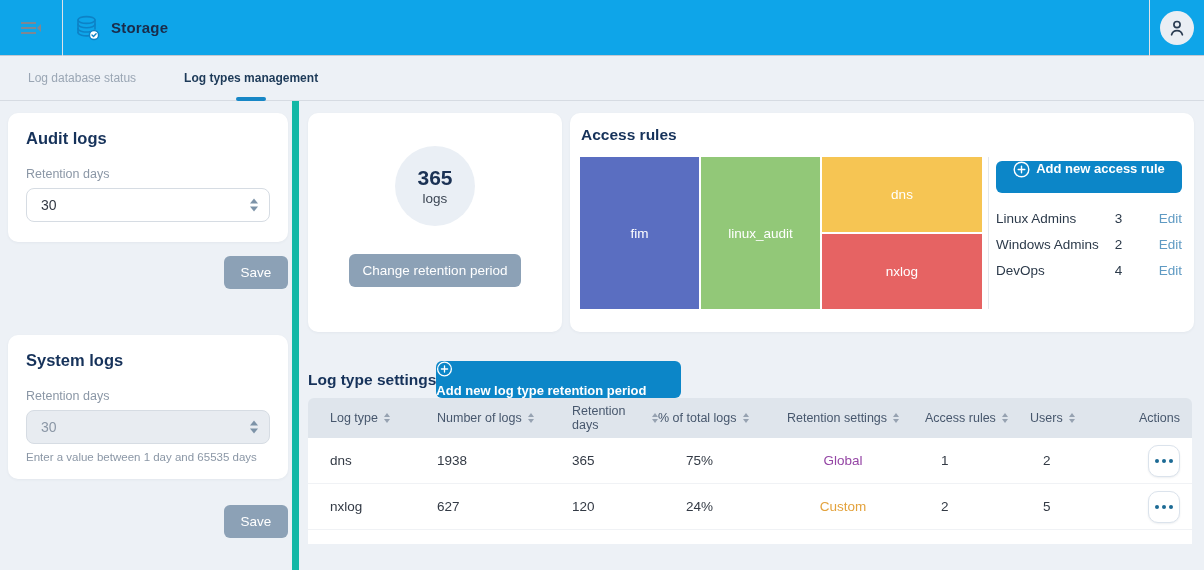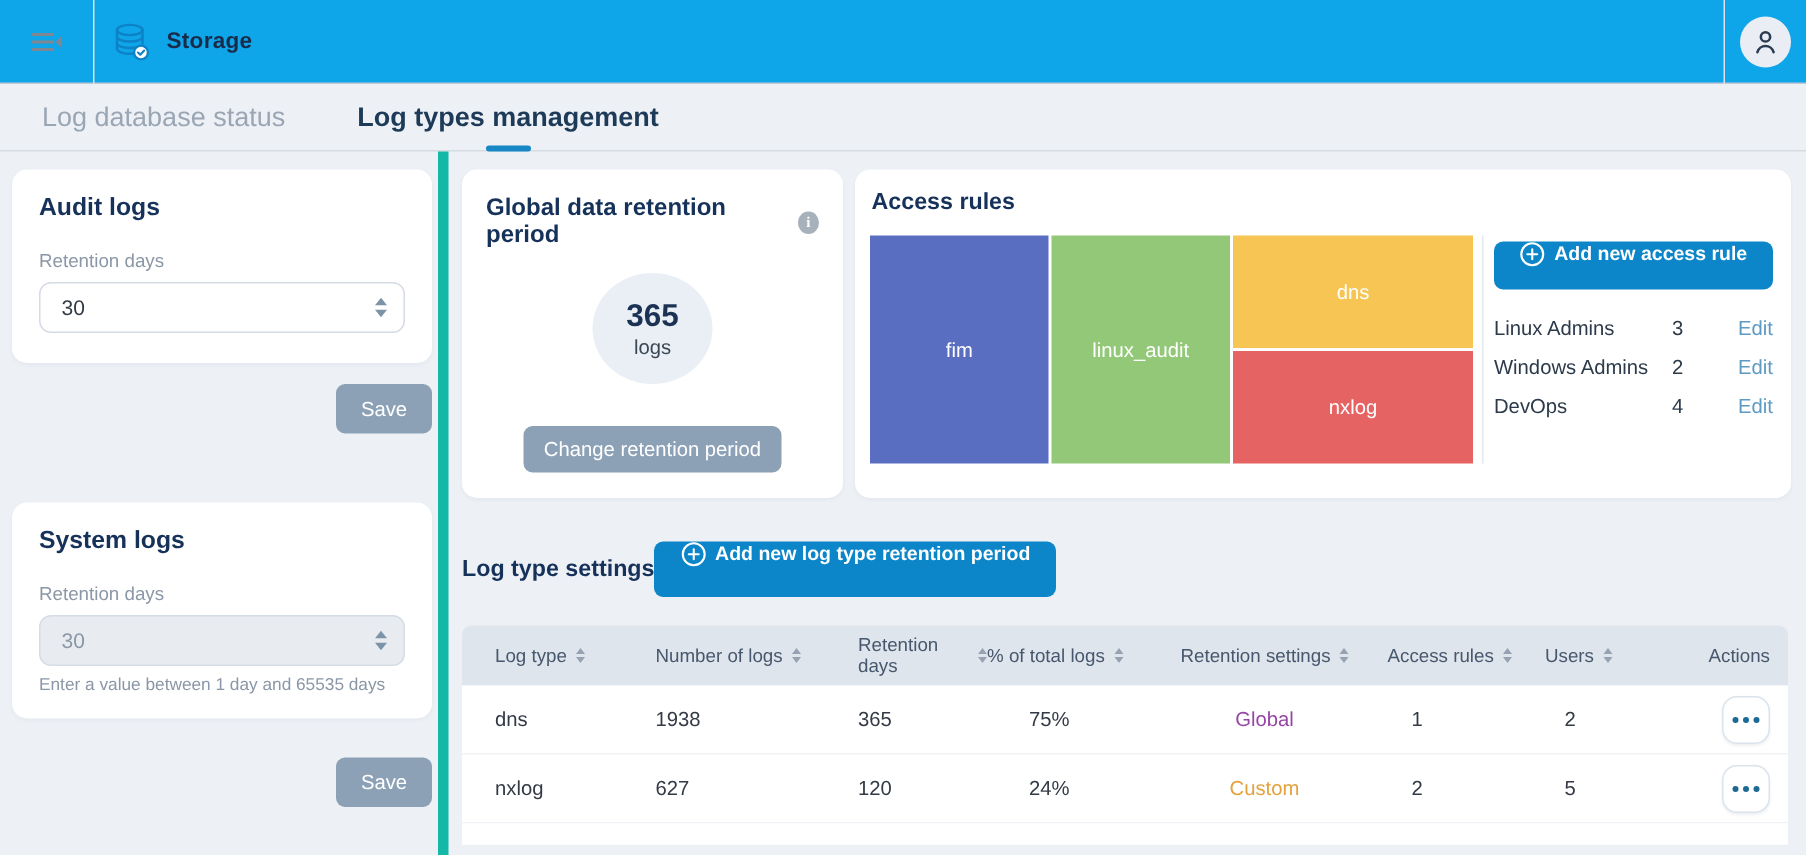--- a/index.html
+++ b/index.html
@@ -11,21 +11,21 @@
   .collapse-btn { width:62px; height:100%; display:flex; align-items:center; justify-content:center; cursor:pointer; }
   .vdiv { width:1px; height:56px; background:#dde2e8; }
   .brand { display:flex; align-items:center; gap:11px; padding-left:11px; }
   .brand-title { font-size:15px; font-weight:700; color:#1a2b49; letter-spacing:.2px; }
   .topbar-spacer { flex:1; }
   .avatar-wrap { width:54px; display:flex; justify-content:center; }
   .avatar { width:34px; height:34px; border-radius:50%; background:#eaeef4; display:flex; align-items:center; justify-content:center; cursor:pointer; }
 
   
   .tabbar { height:45px; display:flex; align-items:center; padding-left:28px; gap:48px; border-bottom:1px solid #d6dbe2; background:#edf1f6; }
-  .tab { position:relative; font-size:18px; color:#9aa6b4; cursor:pointer; height:100%; display:flex; align-items:center; }
+  .tab { position:relative; font-size:12px; color:#9aa6b4; cursor:pointer; height:100%; display:flex; align-items:center; }
   .tab.active { color:#1d3a58; font-weight:600;align-items:center; }
   .tab.active .underline { position:absolute; bottom:-1px; left:50%; transform:translateX(-50%); width:30px; height:4px; border-radius:3px; background:#1787c6; }
 
   
   .content { display:flex; height:469px; }
   .left-panel { width:299px; border-right:7px solid #14b8a6; flex:none; }
   .main { flex:1; padding:12px 10px 0 9px; }
 
   
   .card { background:#fff; border-radius:10px; box-shadow:0 1px 3px rgba(30,50,80,.05); }
@@ -73,24 +73,24 @@
   .rule-name { flex:1; }
   .rule-count { width:44px; }
   .edit-link { color:#5f9ac3; cursor:pointer; }
 
   
   .lts-header { margin-top:29px; display:flex; align-items:center; }
   .lts-title { font-size:15.5px; font-weight:700; color:#16325a; }
   .search-box { margin-left:auto; margin-right:17px; width:204px; height:37px; background:#fff; border:1px solid #e3e8ee; border-radius:6px; display:flex; align-items:center; padding:0 10px 0 12px; gap:9px; }
   .search-box input { border:none; outline:none; flex:1; font-size:13.5px; font-family:inherit; color:#333a45; min-width:0; background:transparent; }
   .search-box input::placeholder { color:#9aa5b2; }
-  .btn-add-lt { width:268px; height:37px; }
-
-  
-  .lt-table { margin-top:19px; width:884px; }
+  .btn-add-lt { width:245px; height:37px;flex-direction:column; }
+
+  
+  .lt-table { width:884px; }
   .t-row { display:grid; grid-template-columns:129px 135px 86px 110px 150px 95px 115px 64px; align-items:center; }
   .t-head { height:40px; background:#dfe5ec; border-radius:6px 6px 0 0; font-size:12.5px; color:#47576d; }
   .t-body { background:#fff; }
   .t-body .t-row { height:46px; font-size:13.5px; color:#333a45; border-bottom:1px solid #f0f2f5; }
   .t-filler { height:14px; background:#fff; }
   .cell-1 { padding-left:22px; }
   .cell-c { text-align:center; }
   .cell-6 { padding-left:7px; }
   .cell-7 { padding-left:17px; }
   .cell-r { text-align:right; padding-right:12px; }
@@ -188,24 +188,20 @@
     </div>
     <div class="save-row" style="margin-top:26px;">
       <button class="btn-gray btn-save">Save</button>
     </div>
   </div>
 
   <div class="main">
     <div class="main-row1">
 
       <div class="card global-card">
-        <div class="global-head">
-          <span class="card-title" style="font-size:16px;">Global data retention period</span>
-          <span class="info-dot">i</span>
-        </div>
         <div class="big-circle">
           <span class="big-num">365</span>
           <span class="big-unit">logs</span>
         </div>
         <button class="btn-gray btn-change">Change retention period</button>
       </div>
 
       <div class="card access-card">
         <div class="card-title access-title" style="font-size:15.5px;">Access rules</div>
         <div class="access-body">

